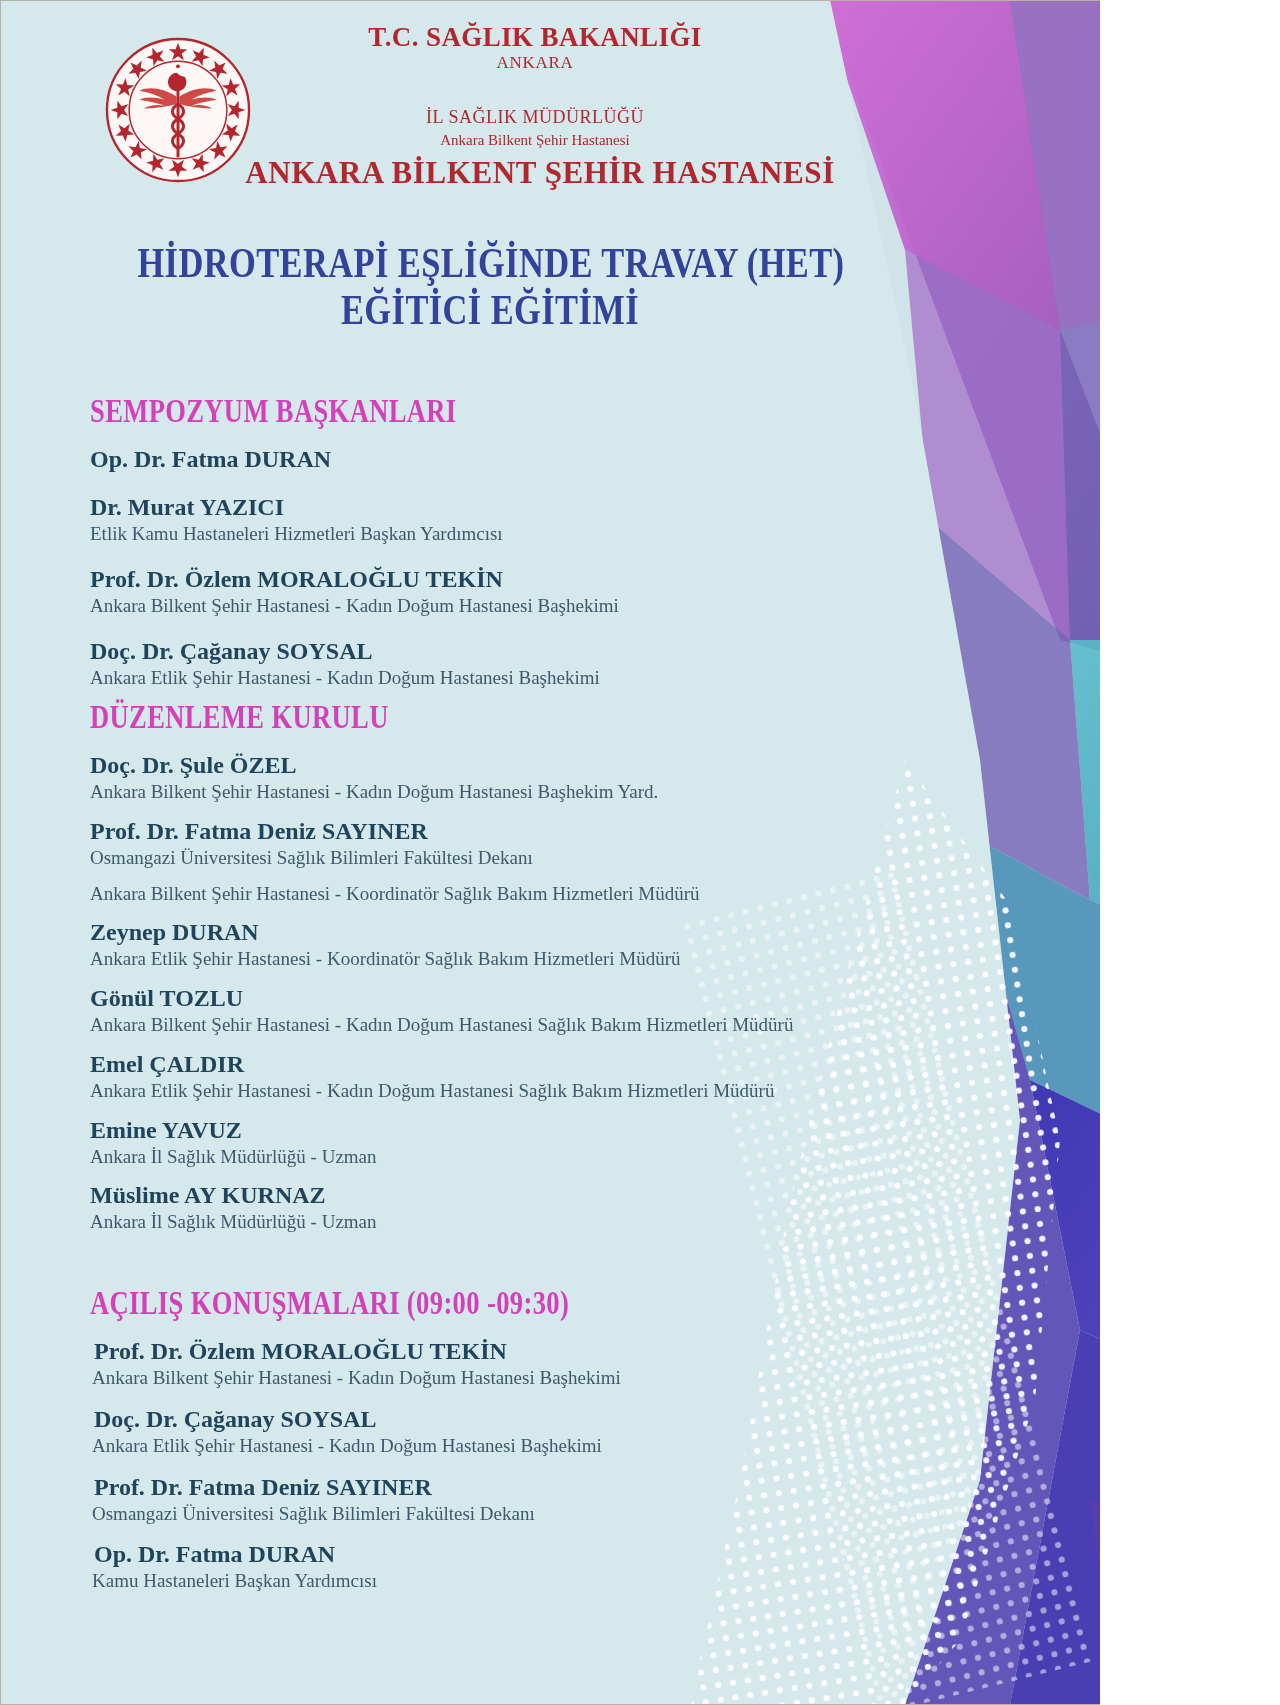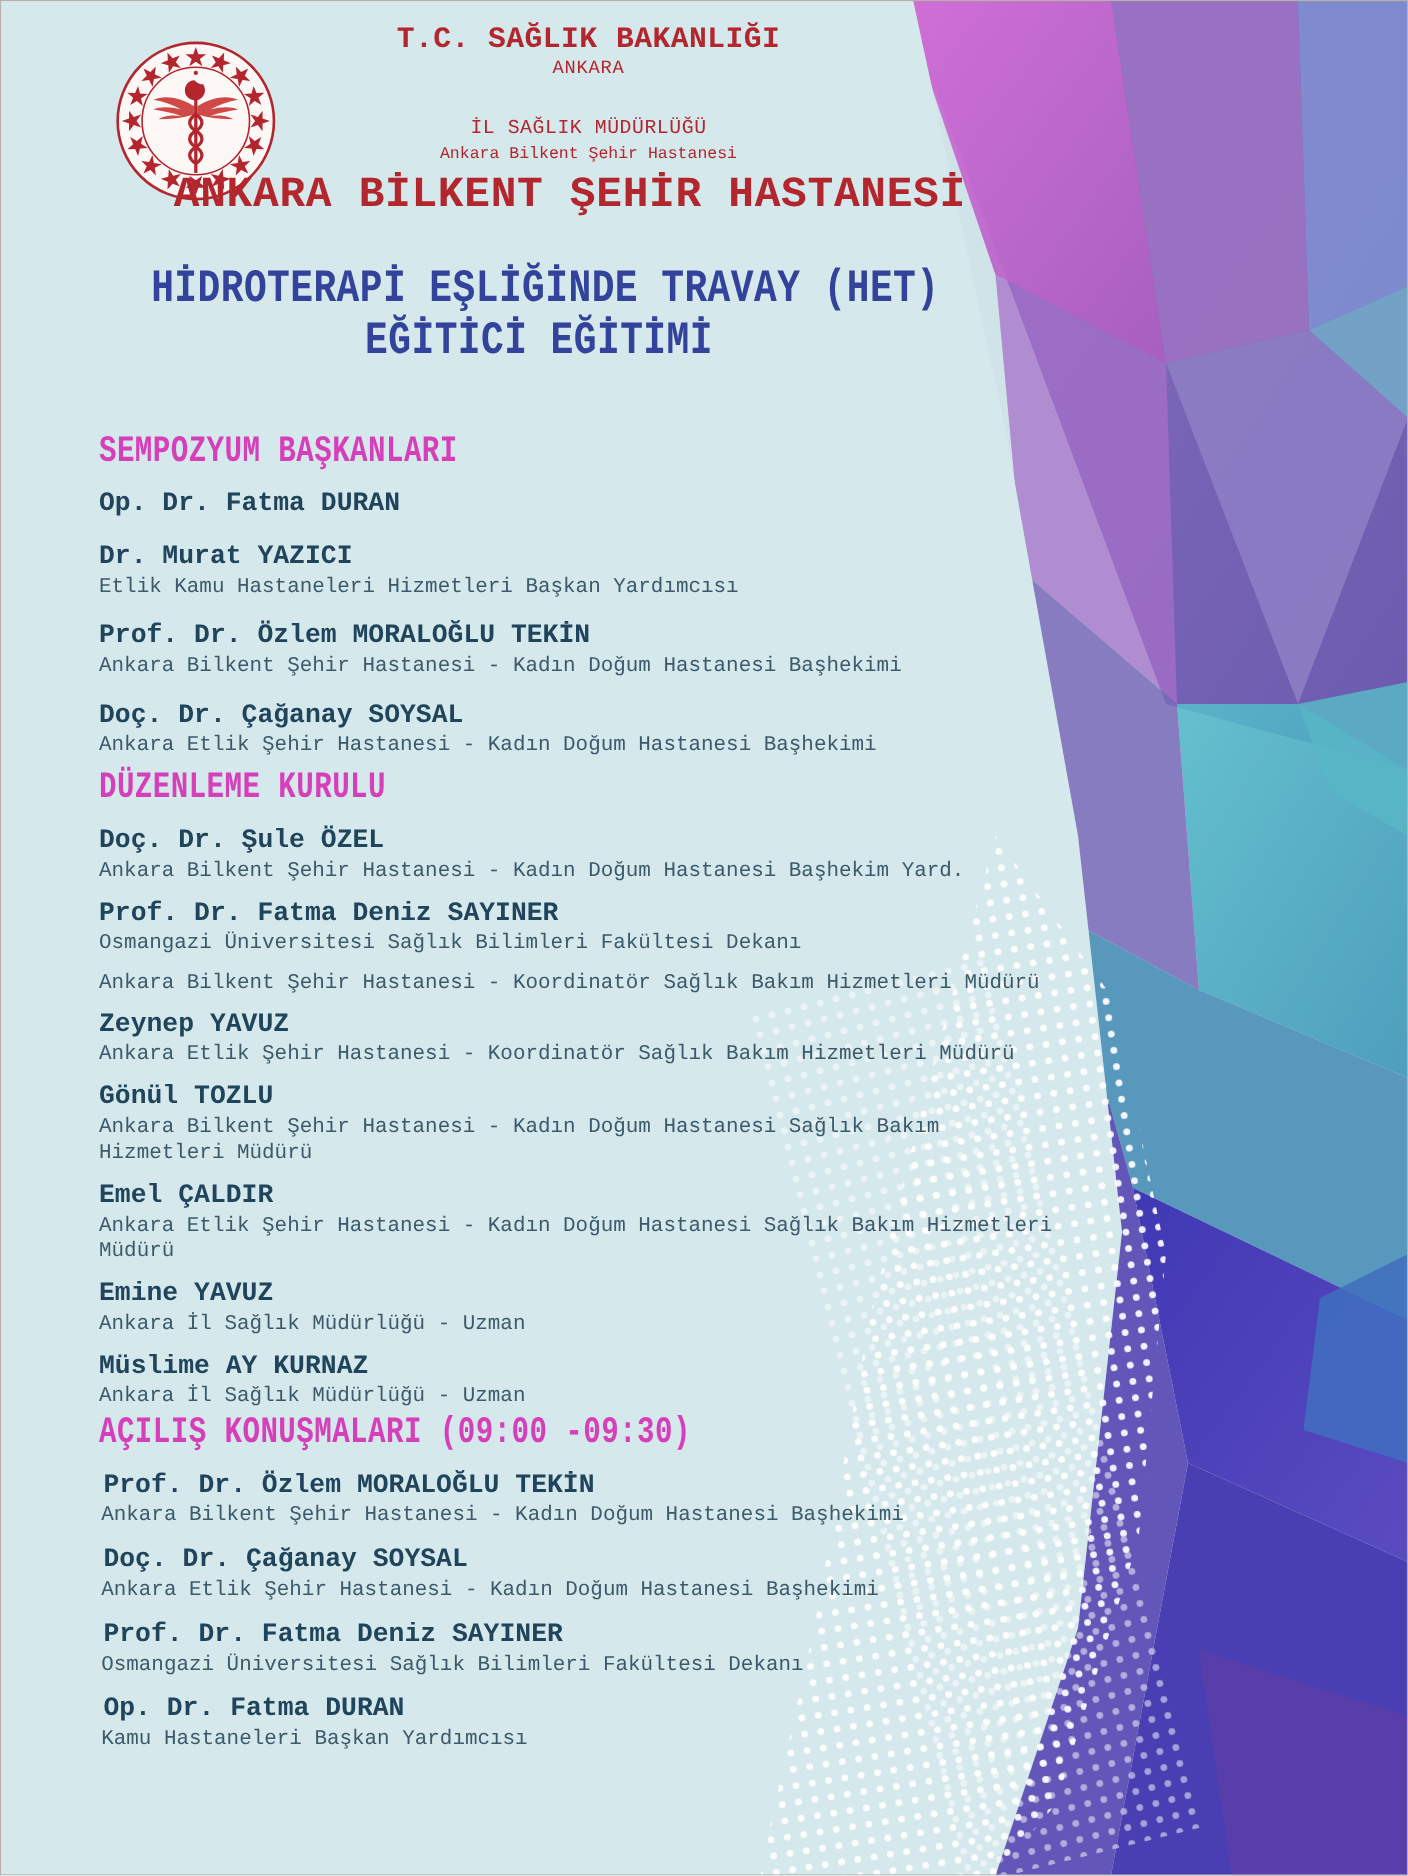--- a/index.html
+++ b/index.html
@@ -1,41 +1,41 @@
 <!DOCTYPE html>
 <html><head>
 <meta charset="utf-8">
 <style>
   html,body{margin:0;padding:0;background:#ffffff;}
   *{box-sizing:border-box;}
   .poster{
     position:relative;
-    width:1280px;height:1705px;
+    width:1100px;height:1705px;
     overflow:hidden;
     background:#cfe3e8;
-    font-family:Liberation Mono, monospace;
+    font-family:Liberation Serif, serif;
   }
   
   .bg-art{position:absolute;inset:0;width:100%;height:100%;}
   .bg-art svg{display:block;width:1280px;height:1705px;}
 
   
   .content{position:absolute;inset:0;}
 
   
   .header{position:absolute;left:0;top:22px;width:880px;}
   .logo{position:absolute;left:104px;top:14px;width:148px;height:148px;}
   .logo svg{display:block;width:148px;height:148px;}
   .ministry{position:absolute;left:255px;top:0;width:560px;text-align:center;}
   .m-line1{color:#b3262d;font-weight:bold;font-size:27px;letter-spacing:.4px;line-height:1.12;}
   .m-line2{color:#b3262d;font-size:17px;letter-spacing:.7px;line-height:1.3;}
   .m-line3{color:#b3262d;font-size:18px;letter-spacing:.5px;line-height:1.3;margin-top:32px;}
   .m-line4{color:#b3262d;font-size:15px;line-height:1.4;}
-  .hospital{position:absolute;left:158px;top:133px;width:800px;
-    color:#b3262d;font-weight:bold;font-size:39px;letter-spacing:.6px;}
+  .hospital{position:absolute;left:140px;top:133px;width:800px;text-align:center;
+    color:#b3262d;font-weight:bold;font-size:31px;letter-spacing:.6px;}
 
   
   .main-title{position:absolute;left:60px;top:240px;width:860px;text-align:center;
     color:#33429b;font-weight:bold;font-size:42px;line-height:1.12;
     transform:scaleX(.82);transform-origin:center top;letter-spacing:.5px;}
   .main-title div{white-space:nowrap;}
 
   
   .section{position:absolute;left:58px;width:880px;margin-left:32px;}
   .sec-head{
@@ -215,21 +215,21 @@
         <div class="p-title">Ankara Bilkent Şehir Hastanesi - Kadın Doğum Hastanesi Başhekim Yard.</div>
       </div>
       <div class="person">
         <div class="p-name">Prof. Dr. Fatma Deniz SAYINER</div>
         <div class="p-title">Osmangazi Üniversitesi Sağlık Bilimleri Fakültesi Dekanı</div>
       </div>
       <div class="person">
         <div class="p-title">Ankara Bilkent Şehir Hastanesi - Koordinatör Sağlık Bakım Hizmetleri Müdürü</div>
       </div>
       <div class="person">
-        <div class="p-name">Zeynep YAVUZ</div>
+        <div class="p-name">Zeynep DURAN</div>
         <div class="p-title">Ankara Etlik Şehir Hastanesi - Koordinatör Sağlık Bakım Hizmetleri Müdürü</div>
       </div>
       <div class="person">
         <div class="p-name">Gönül TOZLU</div>
         <div class="p-title">Ankara Bilkent Şehir Hastanesi - Kadın Doğum Hastanesi Sağlık Bakım Hizmetleri Müdürü</div>
       </div>
       <div class="person">
         <div class="p-name">Emel ÇALDIR</div>
         <div class="p-title">Ankara Etlik Şehir Hastanesi - Kadın Doğum Hastanesi Sağlık Bakım Hizmetleri Müdürü</div>
       </div>

